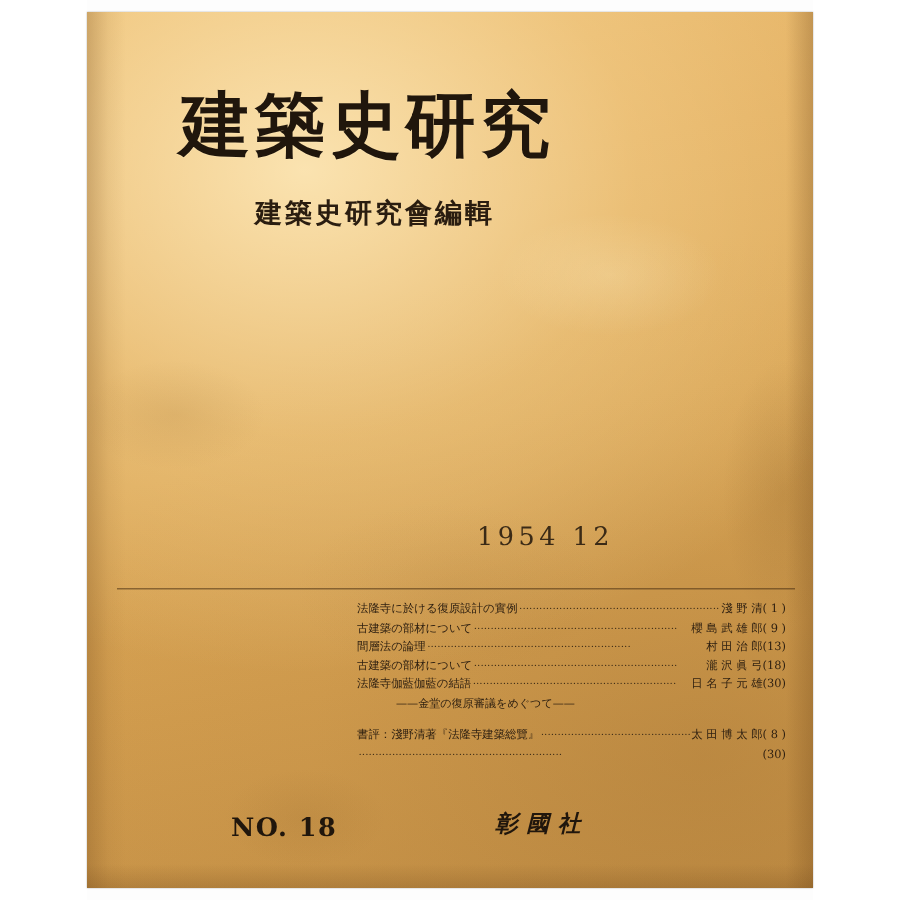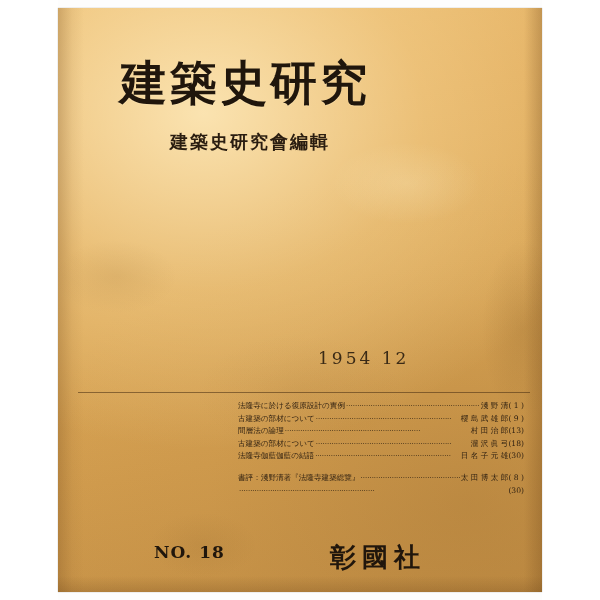--- a/index.html
+++ b/index.html
@@ -166,23 +166,24 @@
     letter-spacing: 1px;
     color: #20160c;
     text-align: center;
   }
   .publisher {
     position: absolute;
     left: 272px;
     top: 532px;
     font-family: "DejaVu Serif", serif;
     font-weight: bold;
-    font-size: 26px;
+    font-size: 15px;
     letter-spacing: 6px;
     color: #20160c;
+    font-style: italic;
   }
 
   
   .bg-left, .bg-right {
     position: absolute;
     top: 0;
     height: 600px;
     background: #ffffff;
   }
   .bg-left { left: 0; width: 58px; }
@@ -238,20 +239,21 @@
         <span class="toc-author">(18)</span>
       </div>
 
       <div class="toc-row">
         <span class="toc-title">法隆寺伽藍伽藍の結語</span>
         <span class="toc-dots">·····························································</span>
         <span class="toc-author">日 名 子 元 雄</span>
         <span class="toc-author">(30)</span>
       </div>
 
+      <div class="toc-note">——金堂の復原審議をめぐつて——</div>
 
       <div class="toc-gap"></div>
 
       <div class="toc-row">
         <span class="toc-title">書評：淺野清著『法隆寺建築総覽』</span>
         <span class="toc-dots">·····························································</span>
         <span class="toc-author">太 田 博 太 郎</span>
         <span class="toc-author">( 8 )</span>
       </div>
 

